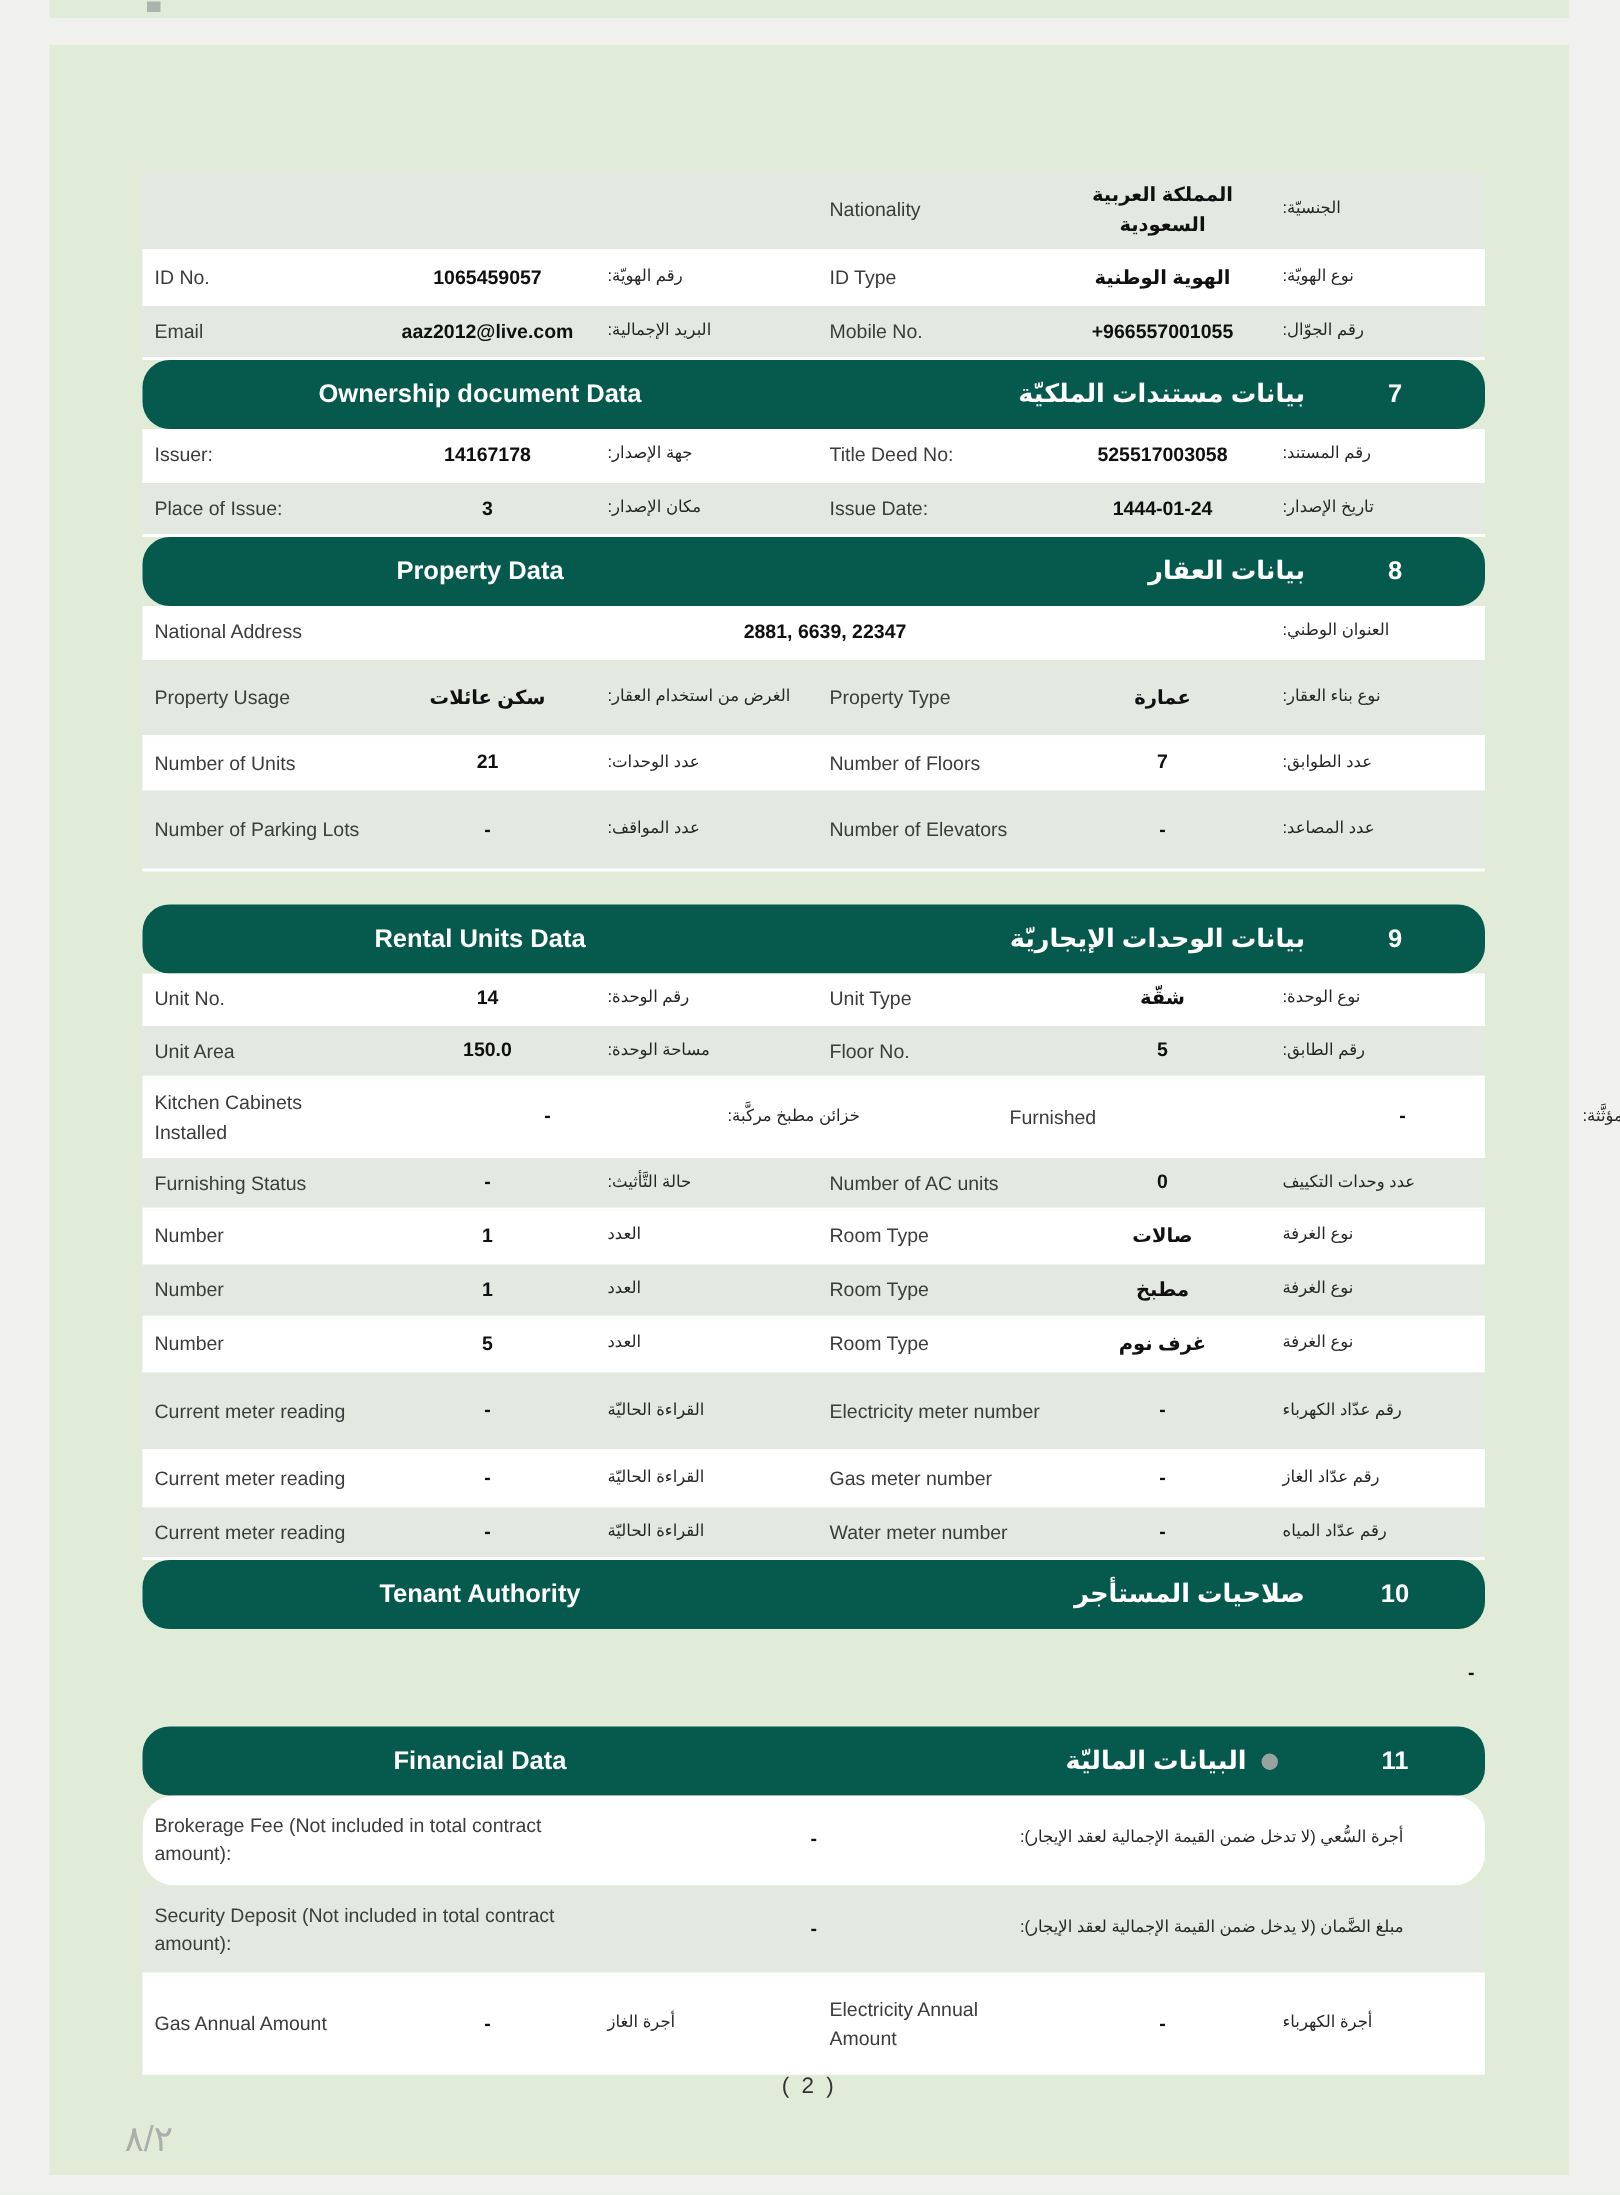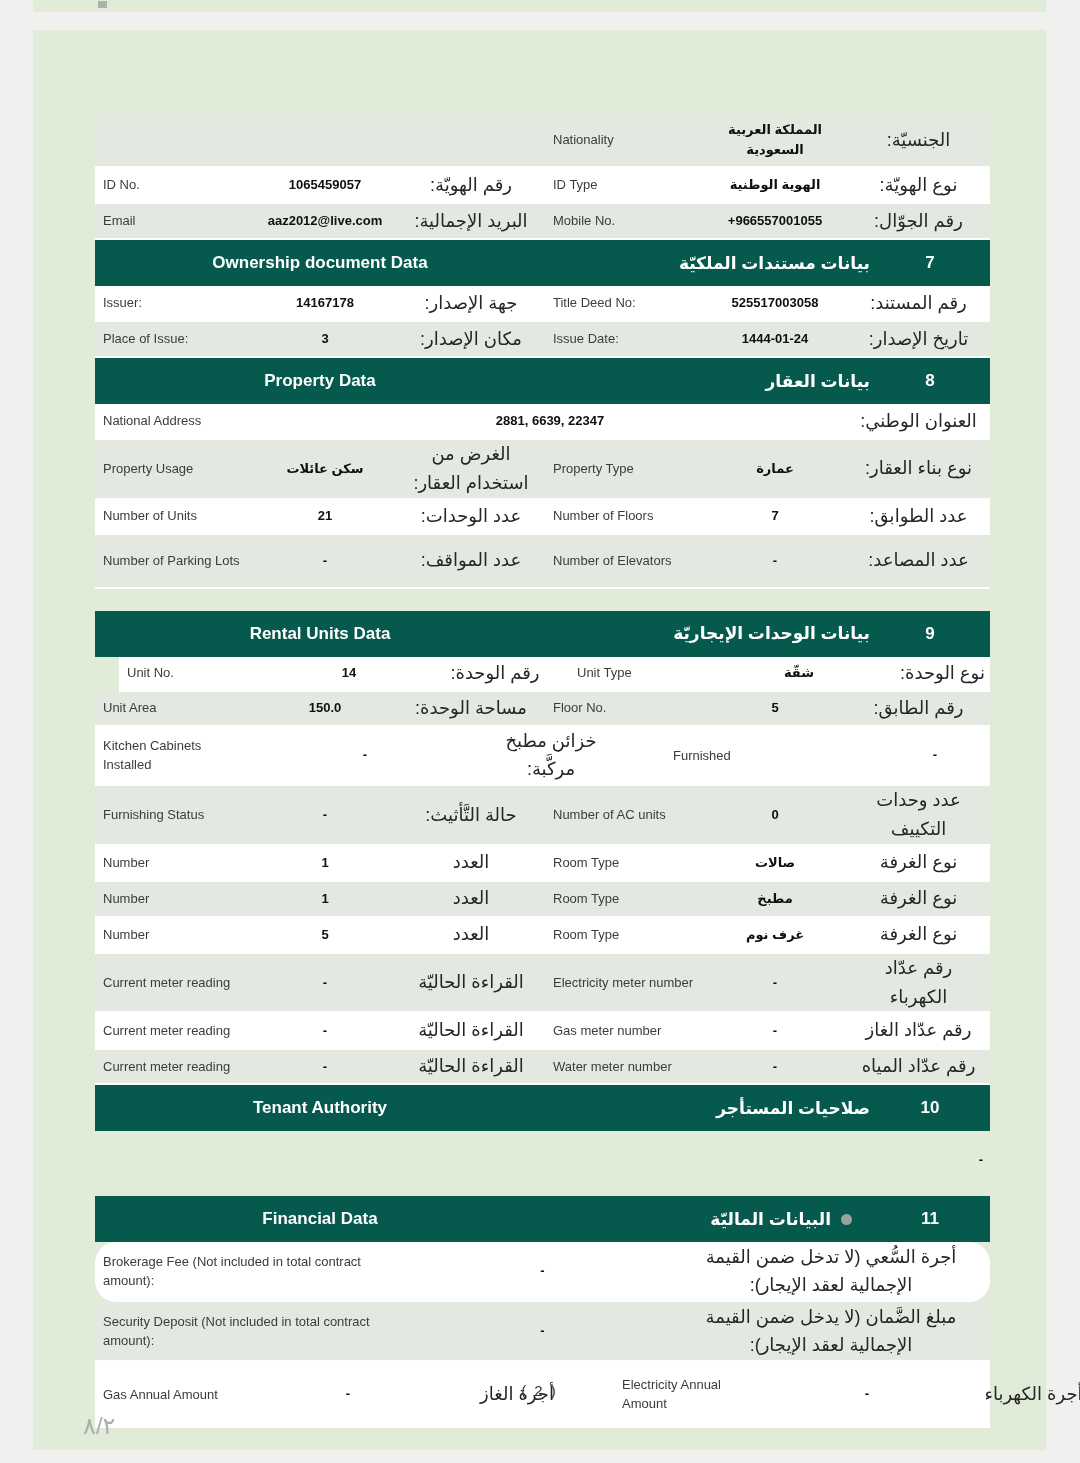--- a/index.html
+++ b/index.html
@@ -13,36 +13,36 @@
 
   .prev-page-edge{position:absolute;left:33px;top:0;width:1013px;height:12px;background:var(--page_bg);}
   .prev-mark{position:absolute;left:65px;top:1px;width:9px;height:7px;background:var(--dot);opacity:.75;}
 
   .doc-page{position:absolute;left:33px;top:30px;width:1013px;height:1420px;background:var(--page_bg);}
 
   .contract-table{position:absolute;left:62px;top:84px;width:895px;font-size:13px;}
 
   
   .sec-header{display:flex;align-items:center;background:var(--header_bg);color:var(--header_text);
-    height:46px;font-weight:bold;font-size:17px;}
+    height:46px;font-weight:bold;font-size:17px;border-radius:18px;}
   .h-en{width:450px;text-align:center;}
   .h-ar{flex:1;text-align:right;direction:rtl;padding-left:8px;}
   .h-dot{width:11px;height:11px;border-radius:50%;background:var(--dot);margin:0 18px 0 10px;flex:0 0 auto;}
   .h-num{width:120px;text-align:center;}
 
   
   .row6{display:grid;grid-template-columns:150px 160px 140px 150px 160px 135px;align-items:center;
     border-bottom:2px solid rgba(255,255,255,.92);}
   .row3{display:grid;grid-template-columns:150px 1fr 135px;align-items:center;border-bottom:2px solid rgba(255,255,255,.92);}
   .row3w{display:grid;grid-template-columns:310px 1fr 310px;align-items:center;border-bottom:2px solid rgba(255,255,255,.92);}
   .bg-light{background:var(--row_light);}
   .bg-white{background:var(--row_white);}
   .c-en{padding-left:8px;color:var(--label_en);line-height:1.5;}
   .c-val{text-align:center;font-weight:bold;color:var(--value_text);line-height:1.55;padding:0 4px;}
-  .c-ar{text-align:center;direction:rtl;padding-right:8px;color:var(--label_ar);line-height:1.6;font-size:18px;}
+  .c-ar{text-align:left;direction:rtl;padding-right:8px;color:var(--label_ar);line-height:1.6;font-size:11px;}
   .dash-row{display:flex;align-items:center;justify-content:flex-end;padding-right:7px;
     font-weight:bold;color:var(--value_text);}
 
   .page-number{text-align:center;color:#333;font-size:15px;letter-spacing:2px;margin-top:0;
     position:absolute;left:0;top:1352px;width:1013px;}
   .corner-page-indicator{position:absolute;left:50px;top:1382px;font-size:24px;color:var(--muted);direction:ltr;}
 </style>
 </head>
 <body>
 
@@ -131,21 +131,21 @@
           <div class="c-en">Number of Elevators</div>
           <div class="c-val">-</div>
           <div class="c-ar">عدد المصاعد:</div>
         </div>
         <div style="height: 22px;"></div>
         <div class="sec-header">
           <div class="h-en">Rental Units Data</div>
           <div class="h-ar">بيانات الوحدات الإيجاريّة</div>
           <div class="h-num">9</div>
         </div>
-        <div class="row6 bg-white" style="min-height: 33px; margin-left: 24px;">
+        <div class="row6 bg-white" style="min-height: 33px;">
           <div class="c-en">Unit No.</div>
           <div class="c-val">14</div>
           <div class="c-ar">رقم الوحدة:</div>
           <div class="c-en">Unit Type</div>
           <div class="c-val" dir="rtl">شقّة</div>
           <div class="c-ar">نوع الوحدة:</div>
         </div>
         <div class="row6 bg-light" style="min-height: 33px;">
           <div class="c-en">Unit Area</div>
           <div class="c-val">150.0</div>
@@ -234,21 +234,21 @@
         <div class="row3w bg-white" style="min-height: 58px; border-radius: 21px;">
           <div class="c-en">Brokerage Fee (Not included in total contract amount):</div>
           <div class="c-val">-</div>
           <div class="c-ar">أجرة السُّعي (لا تدخل ضمن القيمة الإجمالية لعقد الإيجار):</div>
         </div>
         <div class="row3w bg-light" style="min-height: 58px;">
           <div class="c-en">Security Deposit (Not included in total contract amount):</div>
           <div class="c-val">-</div>
           <div class="c-ar">مبلغ الضَّمان (لا يدخل ضمن القيمة الإجمالية لعقد الإيجار):</div>
         </div>
-        <div class="row6 bg-white" style="min-height: 64px; gap: 23px;">
+        <div class="row6 bg-white" style="min-height: 64px;">
           <div class="c-en">Gas Annual Amount</div>
           <div class="c-val">-</div>
           <div class="c-ar">أجرة الغاز</div>
           <div class="c-en">Electricity Annual Amount</div>
           <div class="c-val">-</div>
           <div class="c-ar">أجرة الكهرباء</div>
         </div>
       </div>
     <div class="page-number">( 2 )</div>
     <div class="corner-page-indicator">٨/٢</div>

